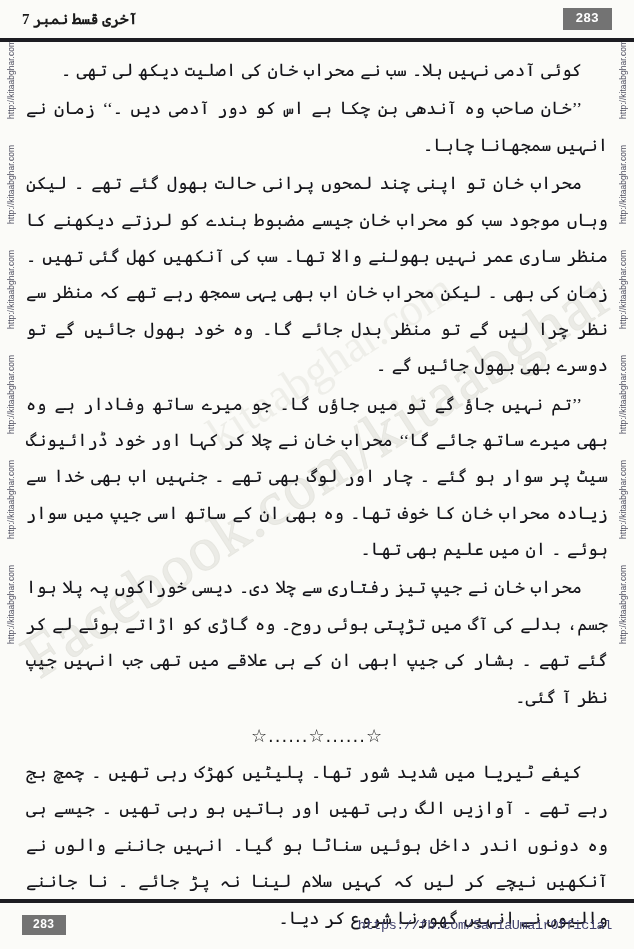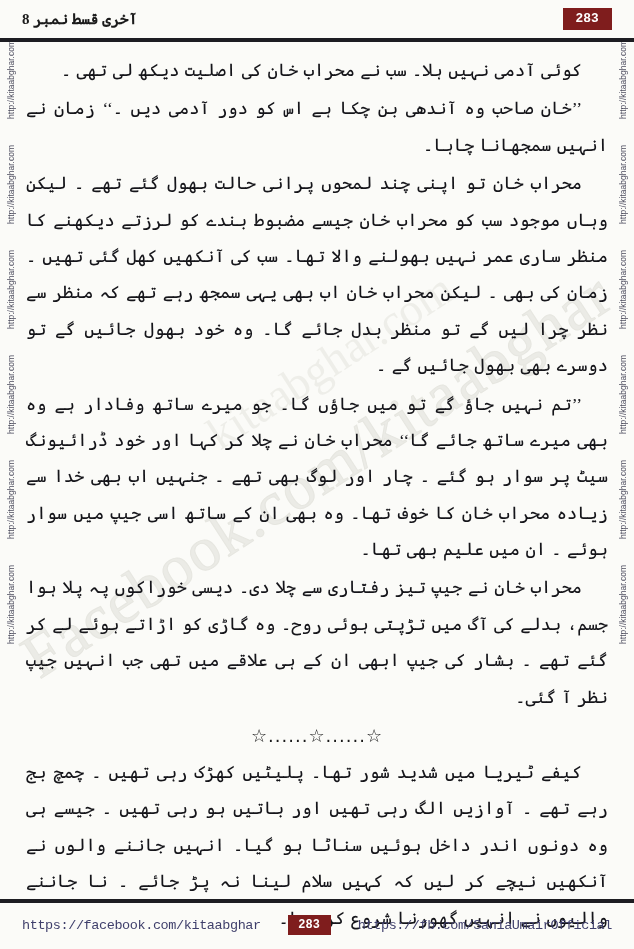--- a/index.html
+++ b/index.html
@@ -107,21 +107,21 @@
   }
   .header-episode {
     font-family: "Liberation Serif", serif;
     font-size: 15px;
     color: #1b1b1b;
     white-space: nowrap;
     direction: rtl;
     font-weight: 600;
   }
   .page-badge {
-    background: #7f1d1d;
+    background: #737373;
     color: #ffffff;
     font-family: "Liberation Sans", sans-serif;
     font-size: 13px;
     font-weight: bold;
     padding: 3px 13px 4px 13px;
     letter-spacing: 0.5px;
     line-height: 1.1;
     direction: ltr;
   }
   .rule {
@@ -223,37 +223,36 @@
     <span>http://kitaabghar.com</span>
     <span>http://kitaabghar.com</span>
     <span>http://kitaabghar.com</span>
     <span>http://kitaabghar.com</span>
     <span>http://kitaabghar.com</span>
     <span>http://kitaabghar.com</span>
   </div>
 
   <div class="header">
     <div class="page-badge">283</div>
-    <div class="header-episode">آخری قسط نمبر 8</div>
+    <div class="header-episode">آخری قسط نمبر 7</div>
   </div>
   <div class="rule"></div>
 
   <div class="content">
     <p class="para">کوئی آدمی نہیں ہلا۔ سب نے محراب خان کی اصلیت دیکھ لی تھی ۔</p>
     <p class="para">’’خان صاحب وہ آندھی بن چکا ہے اس کو دور آدمی دیں ۔‘‘ زمان نے انہیں سمجھانا چاہا۔</p>
     <p class="para">محراب خان تو اپنی چند لمحوں پرانی حالت بھول گئے تھے ۔ لیکن وہاں موجود سب کو محراب خان جیسے مضبوط بندے کو لرزتے دیکھنے کا منظر ساری عمر نہیں بھولنے والا تھا۔ سب کی آنکھیں کھل گئی تھیں ۔ زمان کی بھی ۔ لیکن محراب خان اب بھی یہی سمجھ رہے تھے کہ منظر سے نظر چرا لیں گے تو منظر بدل جائے گا۔ وہ خود بھول جائیں گے تو دوسرے بھی بھول جائیں گے ۔</p>
     <p class="para">’’تم نہیں جاؤ گے تو میں جاؤں گا۔ جو میرے ساتھ وفادار ہے وہ بھی میرے ساتھ جائے گا‘‘ محراب خان نے چلا کر کہا اور خود ڈرائیونگ سیٹ پر سوار ہو گئے ۔ چار اور لوگ بھی تھے ۔ جنہیں اب بھی خدا سے زیادہ محراب خان کا خوف تھا۔ وہ بھی ان کے ساتھ اسی جیپ میں سوار ہوئے ۔ ان میں علیم بھی تھا۔</p>
     <p class="para">محراب خان نے جیپ تیز رفتاری سے چلا دی۔ دیسی خوراکوں پہ پلا ہوا جسم، بدلے کی آگ میں تڑپتی ہوئی روح۔ وہ گاڑی کو اڑاتے ہوئے لے کر گئے تھے ۔ بشار کی جیپ ابھی ان کے ہی علاقے میں تھی جب انہیں جیپ نظر آ گئی۔</p>
 
     <div class="separator">☆......☆......☆</div>
 
     <p class="para">کیفے ٹیریا میں شدید شور تھا۔ پلیٹیں کھڑک رہی تھیں ۔ چمچ بج رہے تھے ۔ آوازیں الگ رہی تھیں اور باتیں ہو رہی تھیں ۔ جیسے ہی وہ دونوں اندر داخل ہوئیں سناٹا ہو گیا۔ انہیں جاننے والوں نے آنکھیں نیچے کر لیں کہ کہیں سلام لینا نہ پڑ جائے ۔ نا جاننے والیوں نے انہیں گھورنا شروع کر دیا۔</p>
 
   </div>
 
   <div class="footer-rule"></div>
   <div class="footer">
     <a class="footer-link" href="#">https://fb.com/SaniaUmairOfficial</a>
     <div class="page-badge">283</div>
-    <a class="footer-link" href="#">https://facebook.com/kitaabghar</a>
   </div>
 
 </div>
 
 </body></html>

